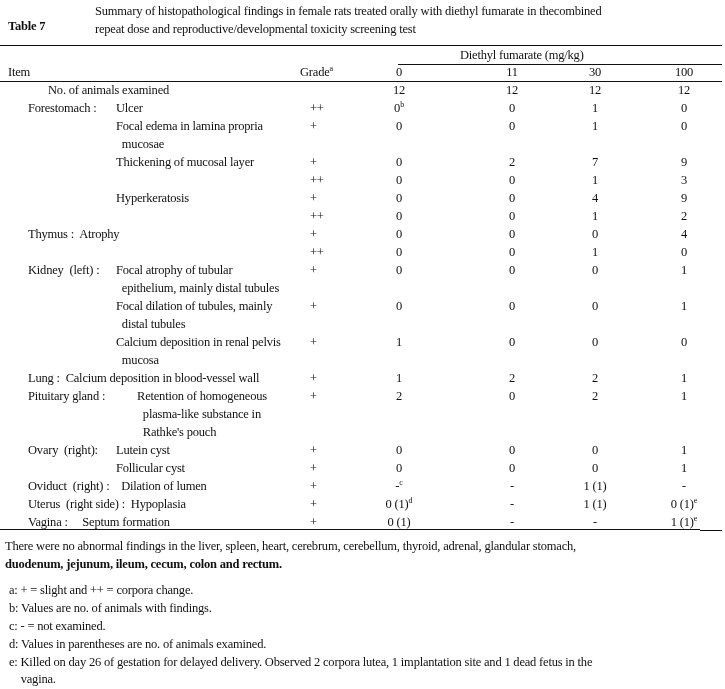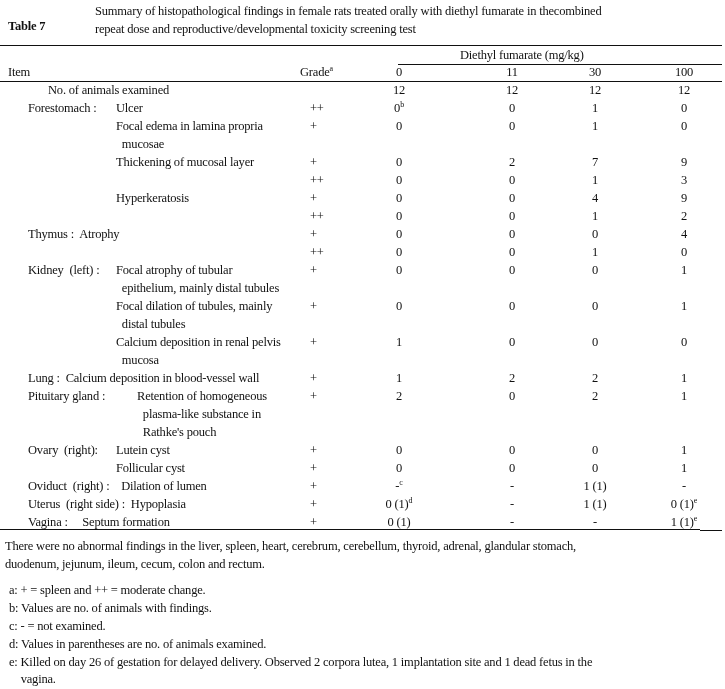--- a/index.html
+++ b/index.html
@@ -212,23 +212,23 @@
       <span class="abs c col2" style="top: 513px;"><span>-</span></span>
       <span class="abs c col3" style="top: 513px;"><span>1 (1)</span><sup>e</sup></span>
     </div>
   </div>
 
 <div class="rule rule-bottom"></div>
 <div class="rule rule-bottom2"></div>
 
 <div>
   <span class="abs note" style="top:537px;">There were no abnormal findings in the liver, spleen, heart, cerebrum, cerebellum, thyroid, adrenal,  glandular stomach,</span>
-  <span class="abs note" style="top:555px;">duodenum, jejunum, ileum,  cecum, colon and rectum.</span>
-</div>
-
-<div>
-  <span class="abs foot" style="top:581px;">a: + = spleen and ++ = moderate change.</span>
+  <span class="abs note" style="top:555px;font-weight:bold;">duodenum, jejunum, ileum,  cecum, colon and rectum.</span>
+</div>
+
+<div>
+  <span class="abs foot" style="top:581px;">a: + = slight and ++ = corpora change.</span>
   <span class="abs foot" style="top:599px;">b: Values are no. of animals with findings.</span>
   <span class="abs foot" style="top:617px;">c: - = not examined.</span>
   <span class="abs foot" style="top:635px;">d: Values in parentheses are no. of animals examined.</span>
   <span class="abs foot" style="top:653px;">e: Killed on day 26 of gestation for delayed delivery.   Observed 2 corpora lutea, 1 implantation site and 1  dead fetus in the</span>
   <span class="abs foot" style="top:670px; white-space:pre;">    vagina.</span>
 </div>
 
 </body></html>

